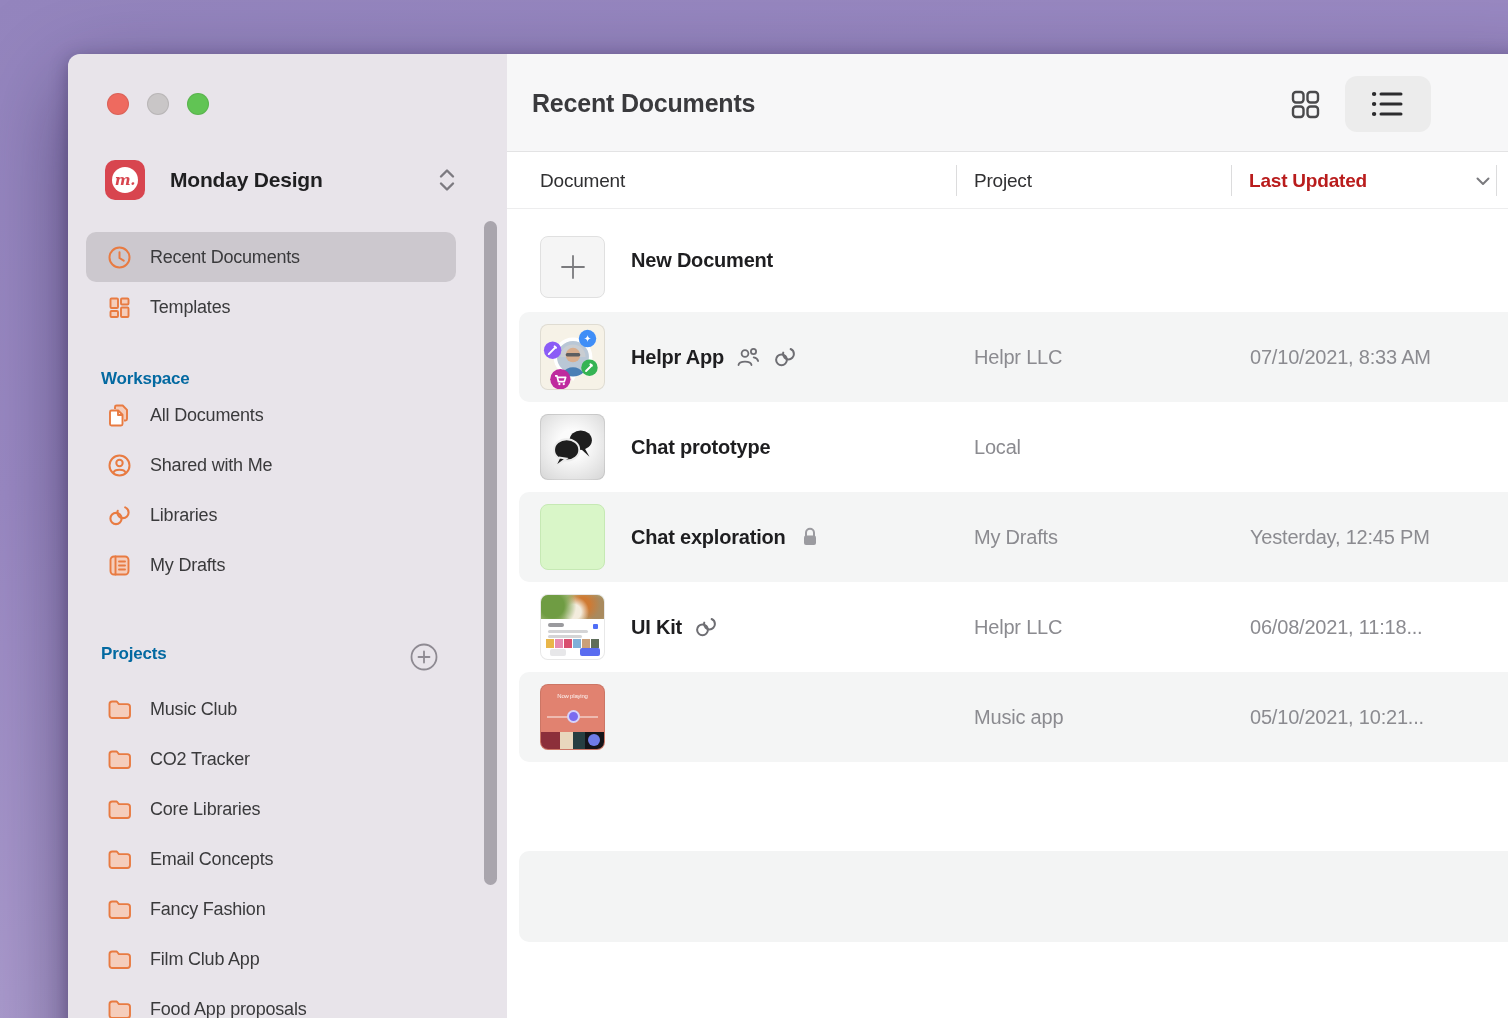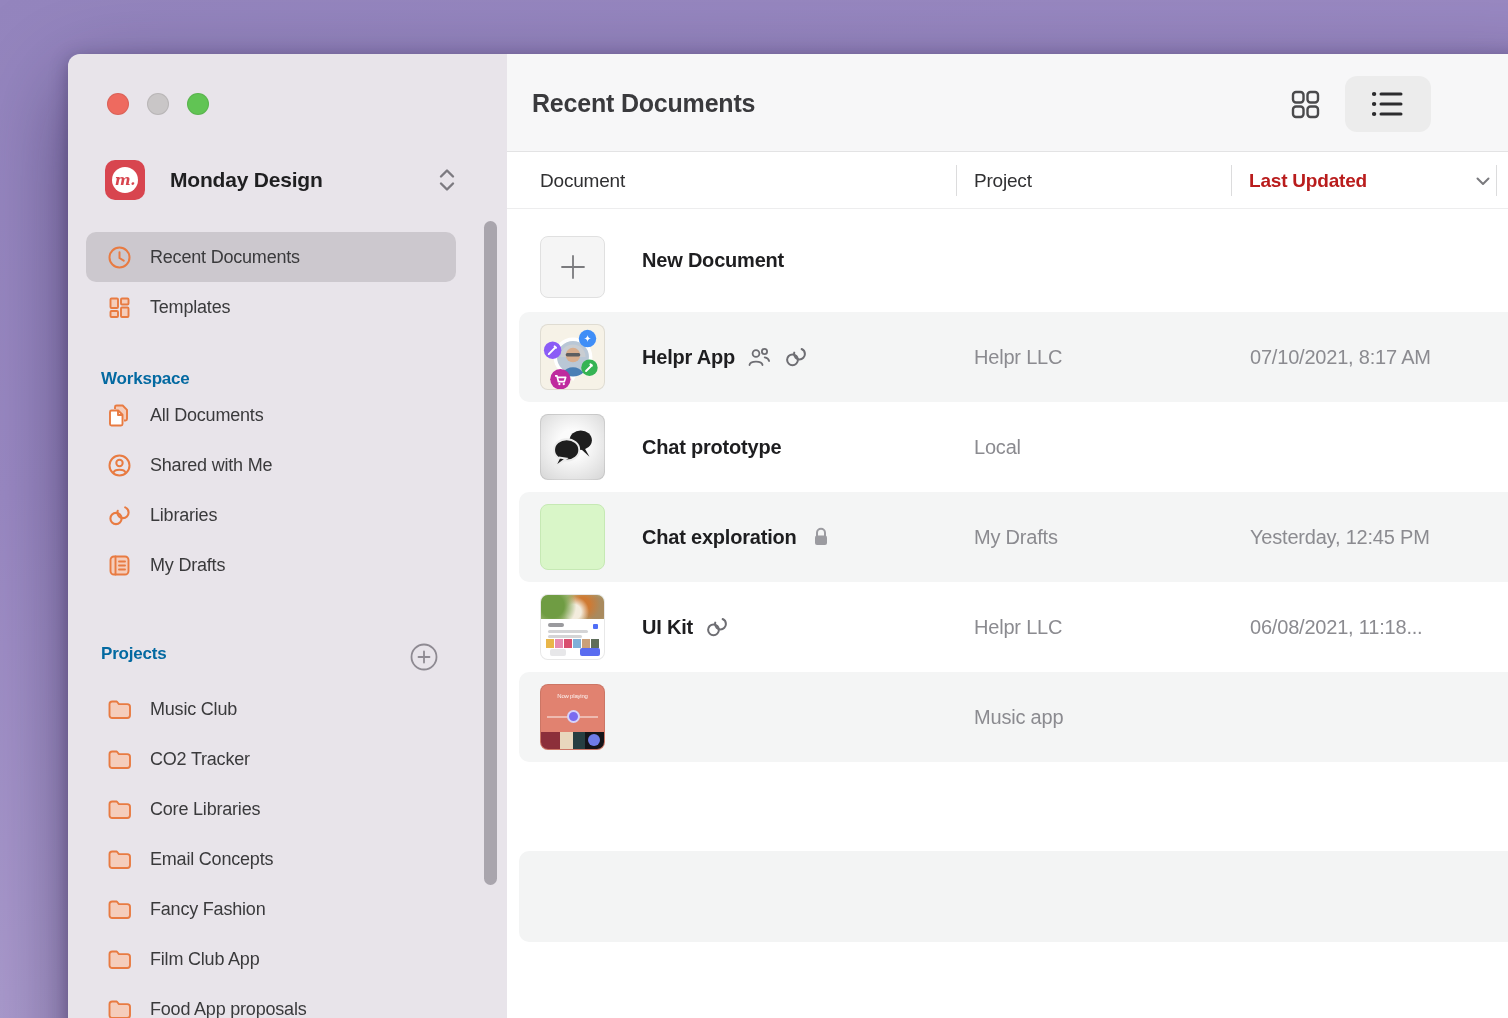--- a/index.html
+++ b/index.html
@@ -62,21 +62,21 @@
   .vdiv { position:absolute; top:13px; height:31px; width:1px; background:#dcdcdd; }
   .rows { position:absolute; left:0; right:0; top:155px; }
   .row { position:relative; height:90px; }
   .row.newdoc { height:103px; }
   .row .band { position:absolute; left:12px; right:-40px; top:0; bottom:0; background:#f4f5f5;
     border-radius:10px; }
   .plus-tile { position:absolute; left:33px; top:27px; width:65px; height:62px; background:#f5f5f5;
     border:1px solid #e0e0e0; border-radius:8px; display:flex; align-items:center; justify-content:center; color:#7b7b7e; }
   .thumb { position:absolute; left:33px; top:12px; width:65px; height:66px; border-radius:8px;
     border:1px solid rgba(0,0,0,.09); overflow:hidden; }
-  .name-wrap { position:absolute; left:135px; top:0; height:100%; display:flex; align-items:center; gap:11px; }
+  .name-wrap { position:absolute; left:124px; top:0; height:100%; display:flex; align-items:center; gap:11px; }
   .doc-name { font-size:20px; font-weight:700; color:#1e1e20; }
   .newdoc .name-wrap { height:103px; }
   .meta-icon { width:26px; height:26px; color:#6e6e73; }
   .cell-project { position:absolute; left:467px; top:0; height:100%; display:flex; align-items:center;
     font-size:20px; color:#8b8b90; }
   .cell-date { position:absolute; left:743px; top:0; height:100%; display:flex; align-items:center;
     font-size:20px; color:#8b8b90; }
   .placeholder-band { position:absolute; left:12px; right:-40px; top:797px; height:91px;
     background:#f3f4f4; border-radius:10px; }
   
@@ -354,21 +354,21 @@
             </svg>
           </span>
           <span class="meta-icon">
             <svg viewBox="0 0 26 26" fill="none" stroke="currentColor" stroke-width="2" stroke-linecap="round">
               <circle cx="9.5" cy="15.8" r="5.4"></circle>
               <circle cx="16.5" cy="10" r="5.4" stroke-dasharray="25 9" stroke-dashoffset="7"></circle>
             </svg>
           </span>
         </div>
         <div class="cell-project">Helpr LLC</div>
-        <div class="cell-date">07/10/2021, 8:17 AM</div>
+        <div class="cell-date">07/10/2021, 8:33 AM</div>
       </div>
 
       <div class="row">
         <div class="thumb th-chat">
           <svg viewBox="0 0 65 66">
             <g fill="#1e1e1e">
               <ellipse cx="41" cy="26" rx="11.5" ry="10"></ellipse>
               <polygon points="45,34 50,43 39,33"></polygon>
             </g>
             <g fill="#1e1e1e" stroke="#ececec" stroke-width="2">
@@ -439,19 +439,20 @@
           <div class="np-knob"></div>
           <div class="np-strip">
             <div style="flex:3;background:#8c2f3a"></div>
             <div style="flex:2;background:#e8d7bd"></div>
             <div style="flex:2;background:#263e41"></div>
             <div style="flex:3;background:#15151a"></div>
           </div>
           <div class="np-circle"></div>
         </div>
         <div class="cell-project">Music app</div>
+        <div class="cell-date">05/10/2021, 10:21...</div>
       </div>
 
     </div>
 
     <div class="placeholder-band"></div>
   </div>
 </div>
 
 </body></html>

